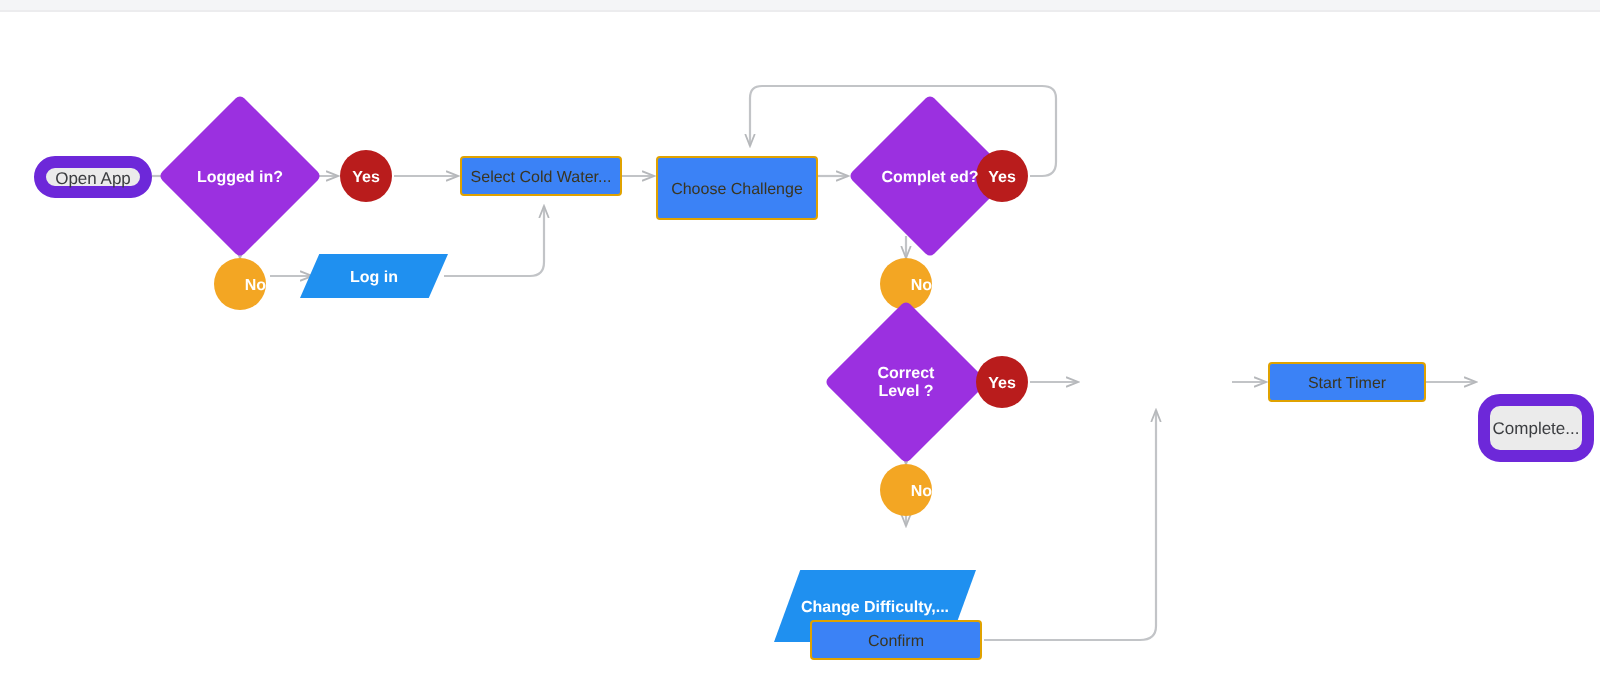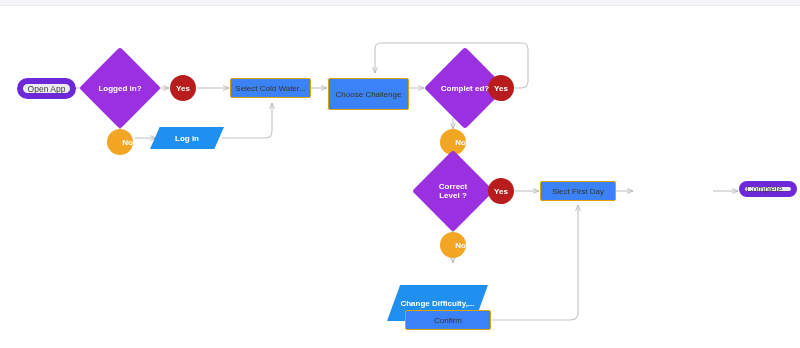--- a/index.html
+++ b/index.html
@@ -193,23 +193,23 @@
 
     <div class="node para-wrap" style="left:387px;top:258px;width:101px;height:36px;">
       <div class="para"></div>
       <div class="para-label">Change Difficulty,...</div>
     </div>
 
     <div class="node proc" style="left:405px;top:305px;width:86px;height:20px;">
       <span>Confirm</span>
     </div>
 
-    <div class="node proc" style="left:540px;top:176px;width:76px;height:20px;">
-      <span>Slect First Day</span>
-    </div>
-
-
-    <div class="node pill" style="left:739px;top:176px;width:58px;height:16px;">
+
+    <div class="node proc" style="left:634px;top:176px;width:79px;height:20px;">
+      <span>Start Timer</span>
+    </div>
+
+    <div class="node pill" style="left:739px;top:192px;width:58px;height:34px;">
       <span>Complete...</span>
     </div>
 
   </div>
 </div>
 
 </body></html>

